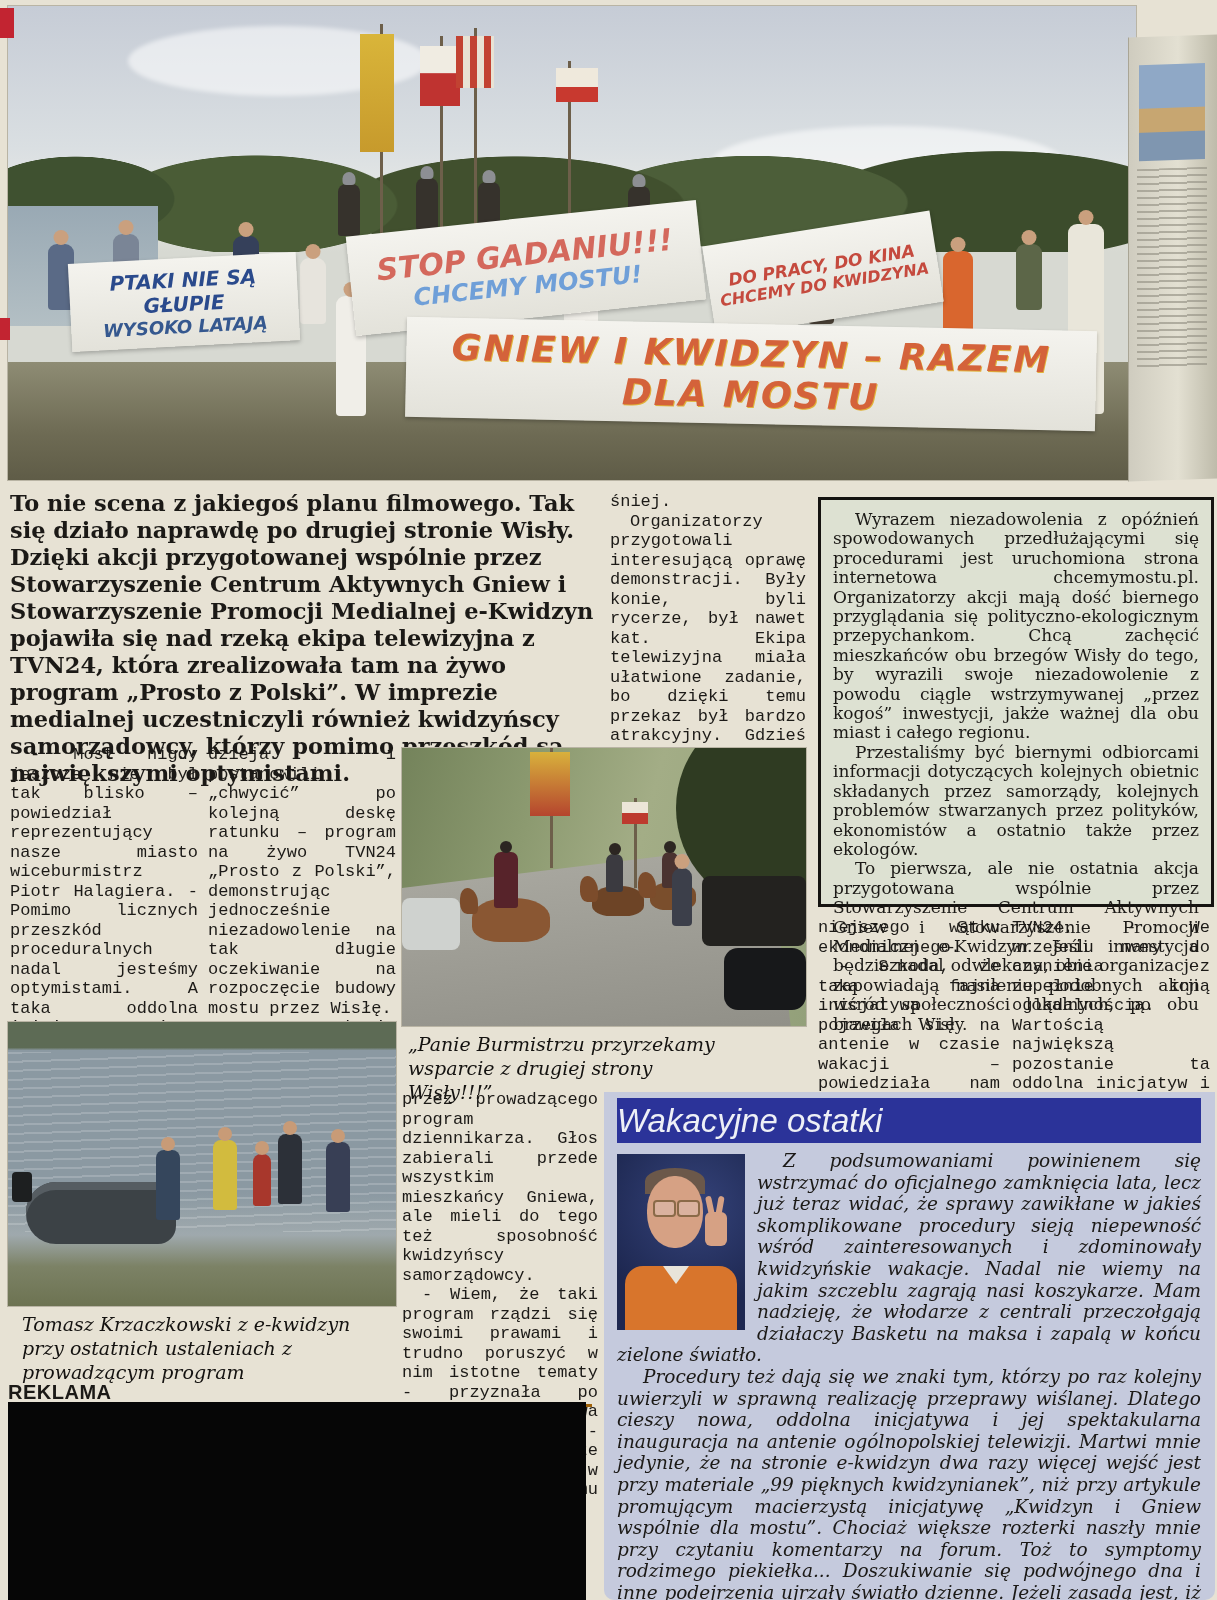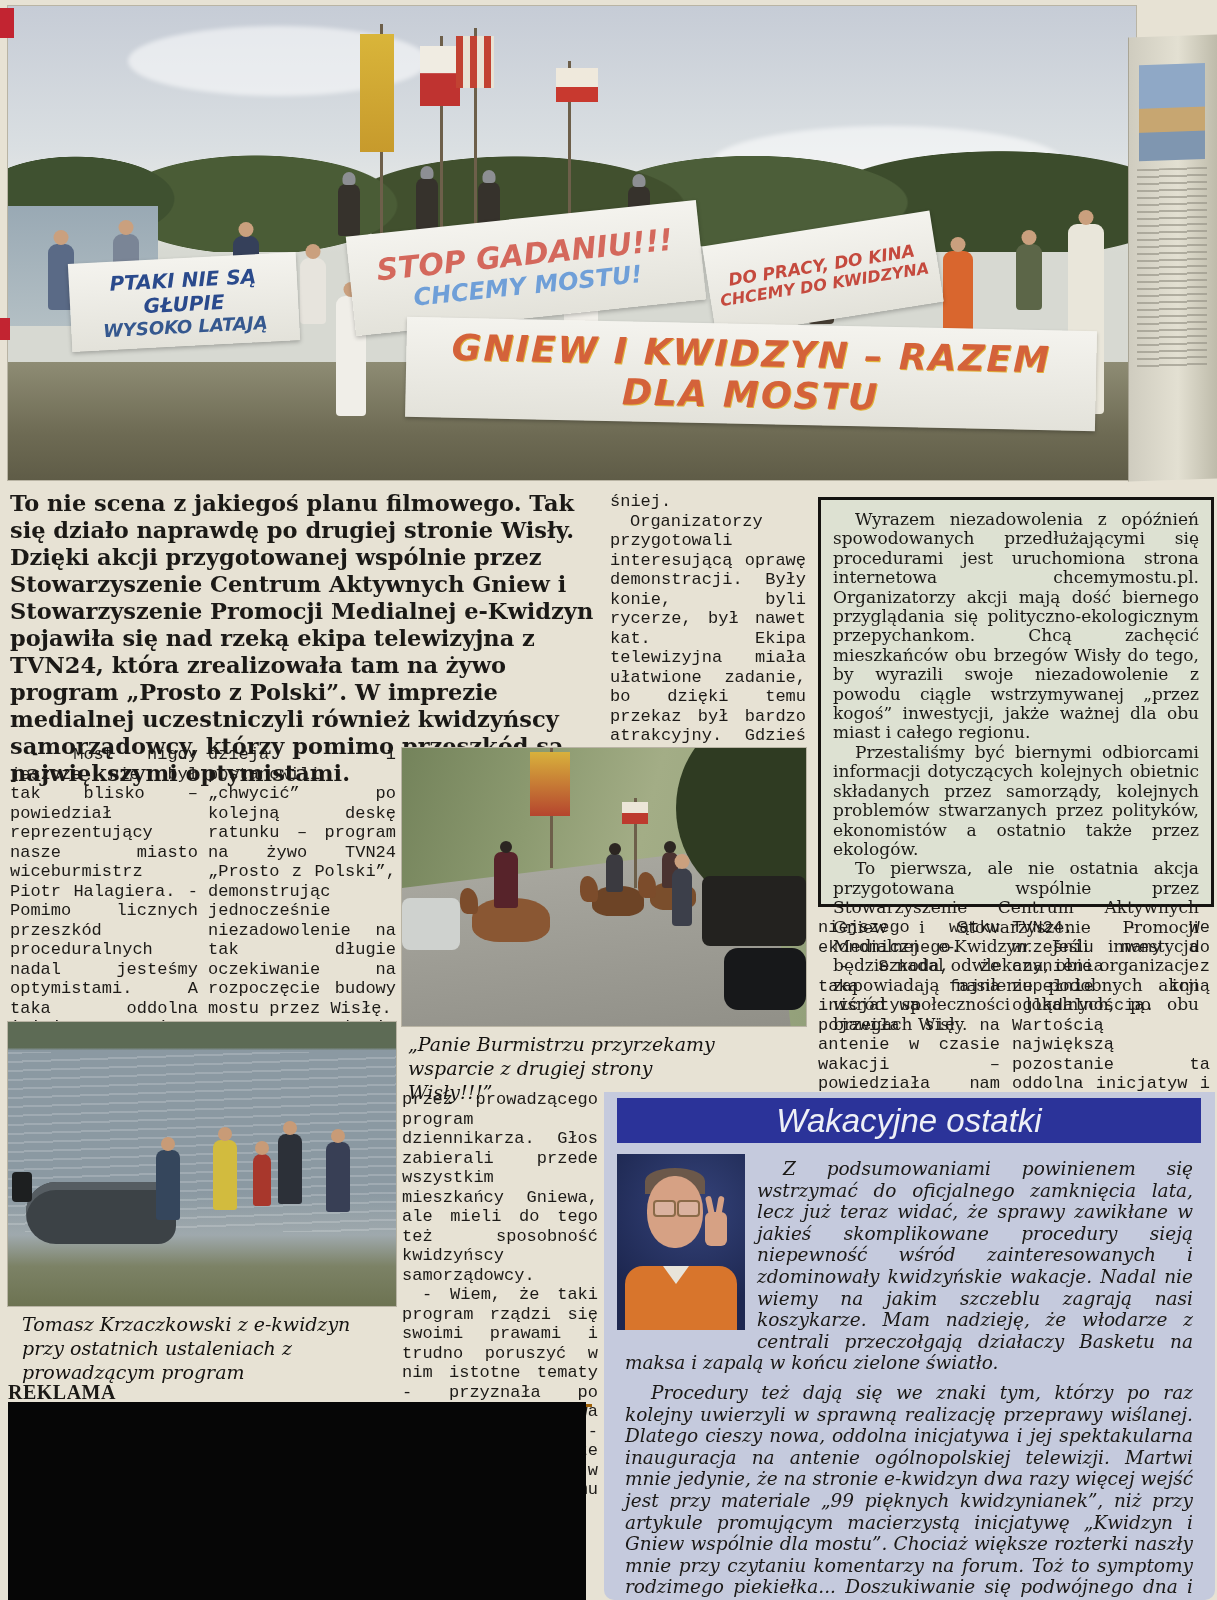--- a/index.html
+++ b/index.html
@@ -79,30 +79,30 @@
   .boat{position:absolute;left:18px;top:160px;width:150px;height:62px;background:#3c4246;border-radius:30px 18px 18px 30px;
         box-shadow:inset 0 8px 0 #565d62;}
   .motor{position:absolute;left:4px;top:150px;width:20px;height:30px;background:#1d1f20;border-radius:4px;}
   .shoreguy{position:absolute;width:24px;height:70px;border-radius:8px 8px 3px 3px;}
   .shoreguy::before{content:"";position:absolute;left:50%;top:-13px;transform:translateX(-50%);width:14px;height:14px;border-radius:50%;background:#c89b77;}
 
   .caption{position:absolute;font-style:italic;font-size:19px;line-height:24px;color:#141210;}
 
   
   #reklama-rule{position:absolute;left:8px;top:1381px;width:584px;border-bottom:3px solid #a16207;
-     font-family:Liberation Serif, serif;font-weight:800;font-size:20px;letter-spacing:.5px;}
+     font-family:Liberation Sans, sans-serif;font-weight:800;font-size:20px;letter-spacing:.5px;}
   #ad-black{position:absolute;left:8px;top:1402px;width:578px;height:198px;background:#060606;}
 
   
   #wak-panel{position:absolute;left:604px;top:1092px;width:611px;height:508px;background:#c5cadd;border-radius:0 0 10px 10px;}
   #wak-header{position:absolute;left:13px;top:6px;width:584px;height:45px;background:#2b3399;
-      color:#eef0f6;display:flex;align-items:center;justify-content:center;
+      color:#eef0f6;display:flex;align-items:center;justify-content:flex-start;
       font-family:"Liberation Sans",sans-serif;font-style:italic;font-size:33px;font-weight:500;}
   #wak-body{position:absolute;left:13px;top:58px;width:584px;font-style:italic;font-size:18.5px;line-height:21.6px;text-align:justify;}
-  #wak-body p{margin:8px;text-indent:26px;}
+  #wak-body p{margin:0;text-indent:26px;}
   #man-photo{float:left;width:128px;height:176px;margin:4px 12px 4px 0;position:relative;overflow:hidden;
       background:radial-gradient(circle at 60% 30%,#35437a,#1d2750 70%);}
   .man-head{position:absolute;left:30px;top:22px;width:56px;height:72px;border-radius:48%;background:#d6a184;}
   .man-hair{position:absolute;left:28px;top:14px;width:60px;height:26px;border-radius:50% 50% 0 0;background:#6b584a;}
   .man-glasses{position:absolute;left:36px;top:46px;width:46px;height:13px;}
   .man-glasses span{position:absolute;top:0;width:19px;height:13px;border:2px solid #8a6a48;border-radius:4px;background:rgba(230,230,240,.25);}
   .man-shirt{position:absolute;left:8px;top:112px;width:112px;height:64px;border-radius:18px 18px 0 0;background:#d8752c;}
   .man-collar{position:absolute;left:46px;top:112px;width:26px;height:18px;background:#e8e4da;clip-path:polygon(0 0,100% 0,50% 100%);}
   .man-hand{position:absolute;left:88px;top:58px;width:22px;height:34px;background:#d6a184;border-radius:6px;}
   .man-hand::before,.man-hand::after{content:"";position:absolute;top:-16px;width:6px;height:20px;background:#d6a184;border-radius:3px;}

